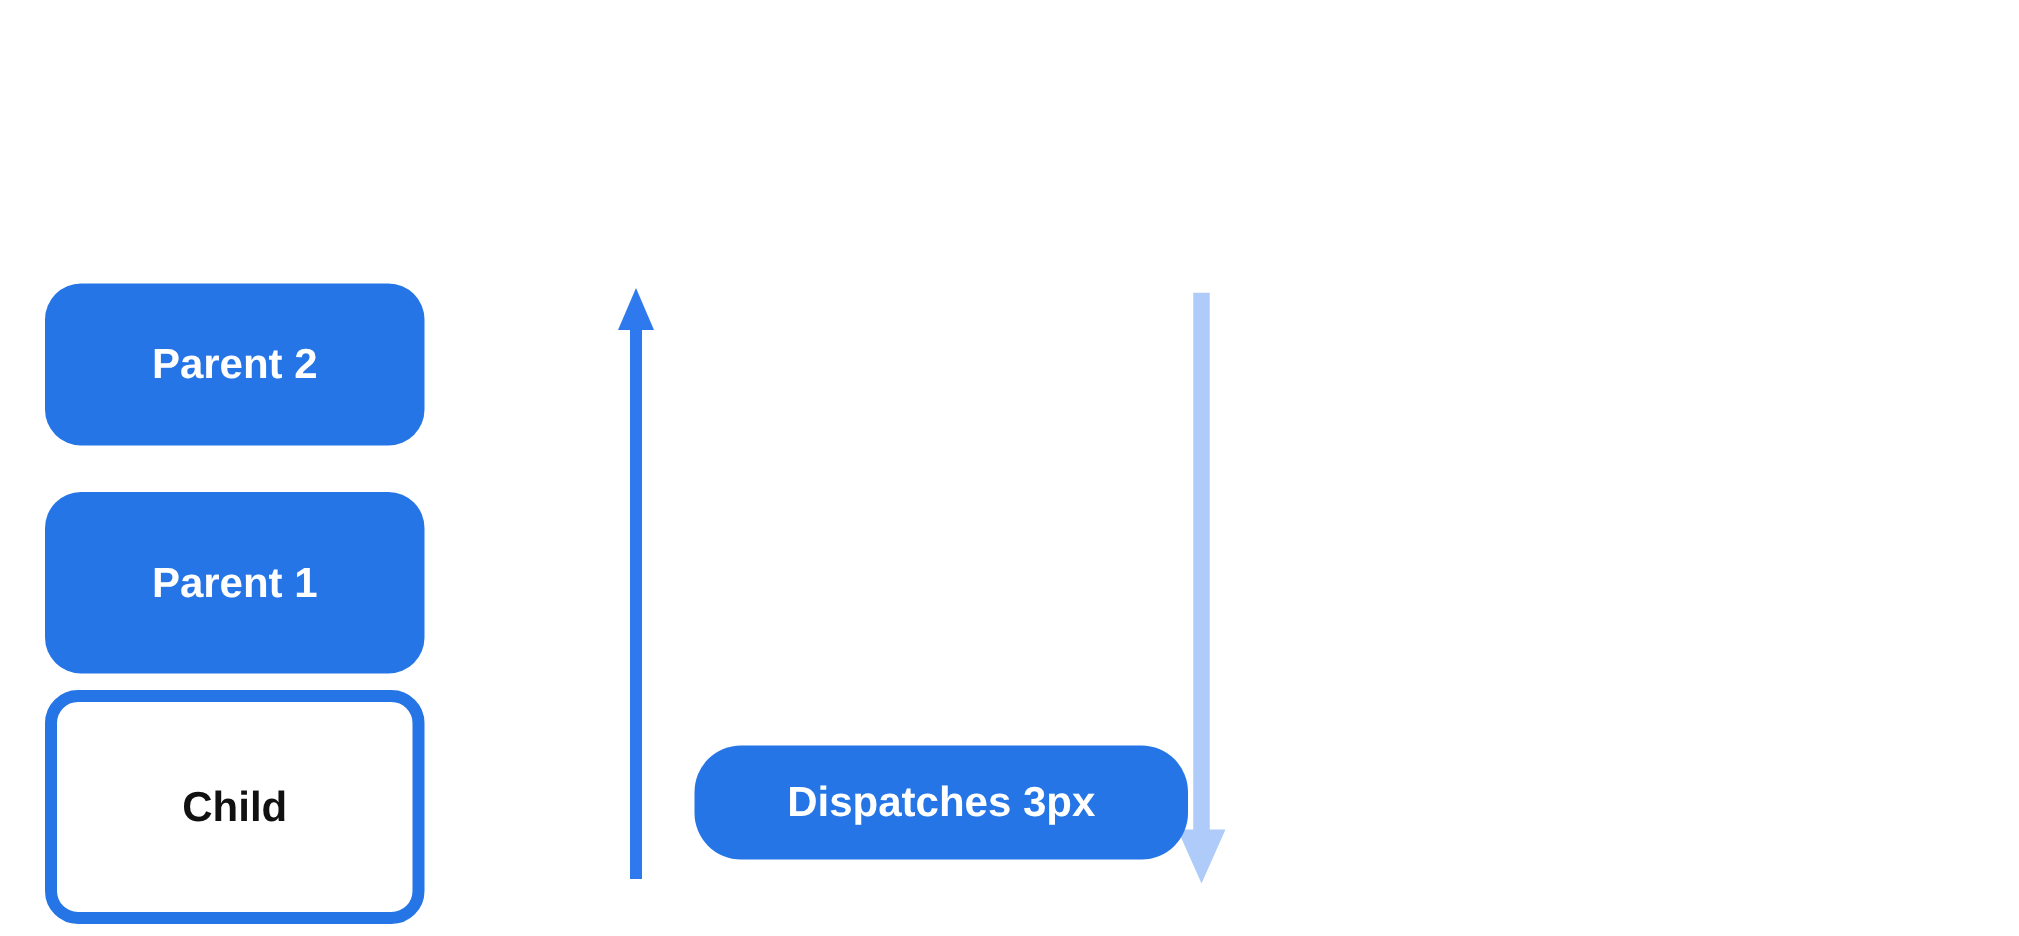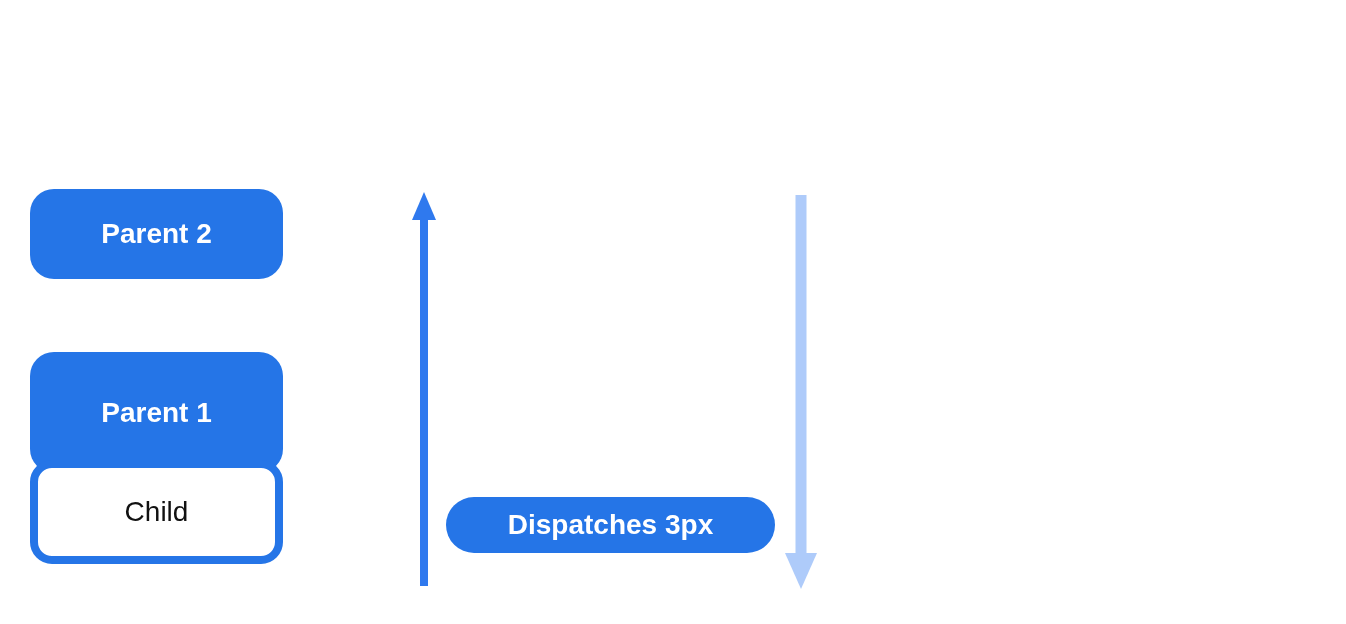--- a/index.html
+++ b/index.html
@@ -43,49 +43,49 @@
     position: absolute;
     left: 30px;
     width: 253px;
     display: flex;
     align-items: center;
     justify-content: center;
     border-radius: 24px;
     font-size: 28px;
     font-weight: 700;
   }
-  .parent-2 { top: 189px; height: 90px; background: var(--blue); color: var(--white); }
-  .parent-1 { top: 328px; height: 121px; background: var(--blue); color: var(--white); margin-top: 24px; }
+  .parent-2 { top: 189px; height: 108px; background: var(--blue); color: var(--white); }
+  .parent-1 { top: 328px; height: 121px; background: var(--blue); color: var(--white); }
   .child {
-    top: 460px; height: 104px;
+    top: 460px; height: 156px;
     background: var(--white);
     border: 8px solid var(--blue);
     border-radius: 22px;
     color: var(--text-dark);
-    font-weight: 400;
+    font-weight: 700;
   }
   .arrow {
     position: absolute;
     display: block;
   }
   .arrow-up { left: 409px; top: 192px; color: var(--arrow-blue); }
   .arrow-down { left: 784px; top: 195px; color: var(--light-blue); }
   .delta-pill {
     left: 445px; top: 219px;
     width: 327px; height: 68px;
     border-radius: 34px;
     background: var(--white);
     color: var(--text-dark);
     font-size: 29px;
     border: 1px solid #f1f1f1;
     box-shadow: 0 2px 4px rgba(0,0,0,0.10), 0 6px 16px rgba(0,0,0,0.10);
   }
   .dispatch-pill {
-    left: 446px; top: 497px;
-    width: 329px; height: 56px;
+    left: 463px; top: 497px;
+    width: 329px; height: 76px;
     border-radius: 31px;
     background: var(--blue);
     color: var(--white);
     font-size: 28px;
   }
 </style>
 </head>
 <body>
 
 <div class="canvas">

